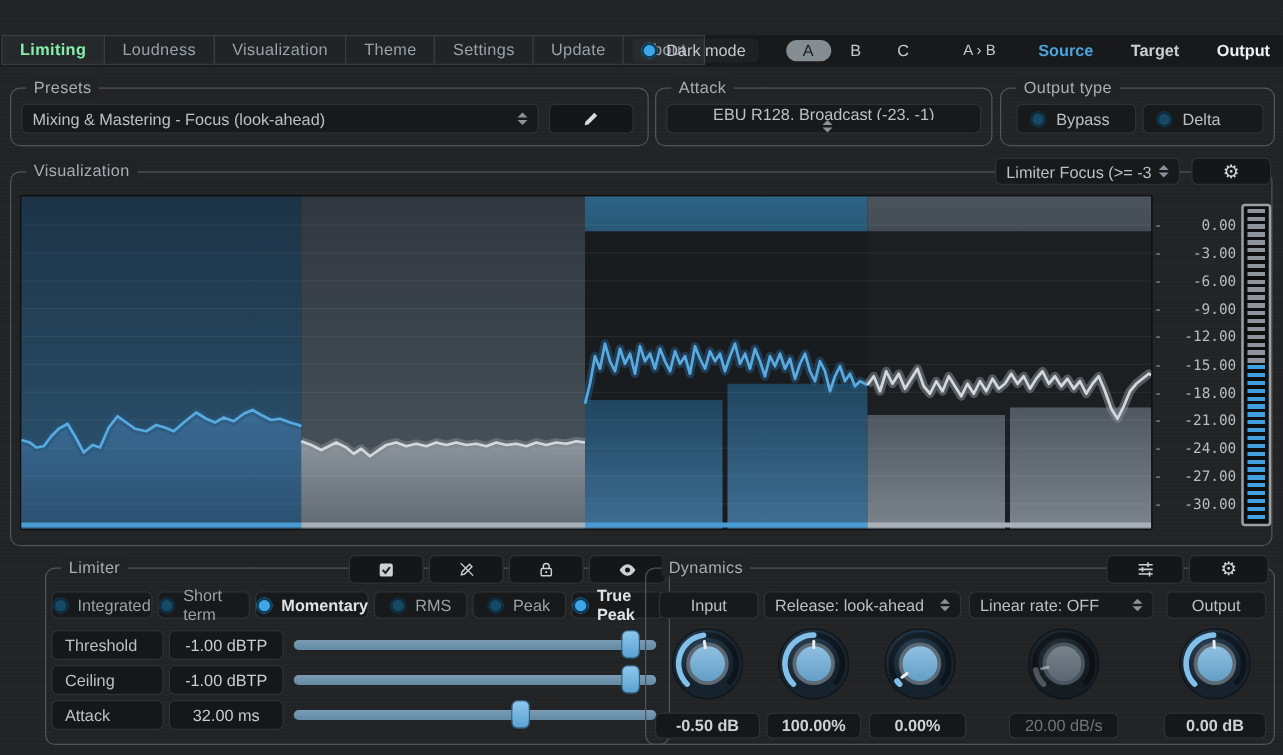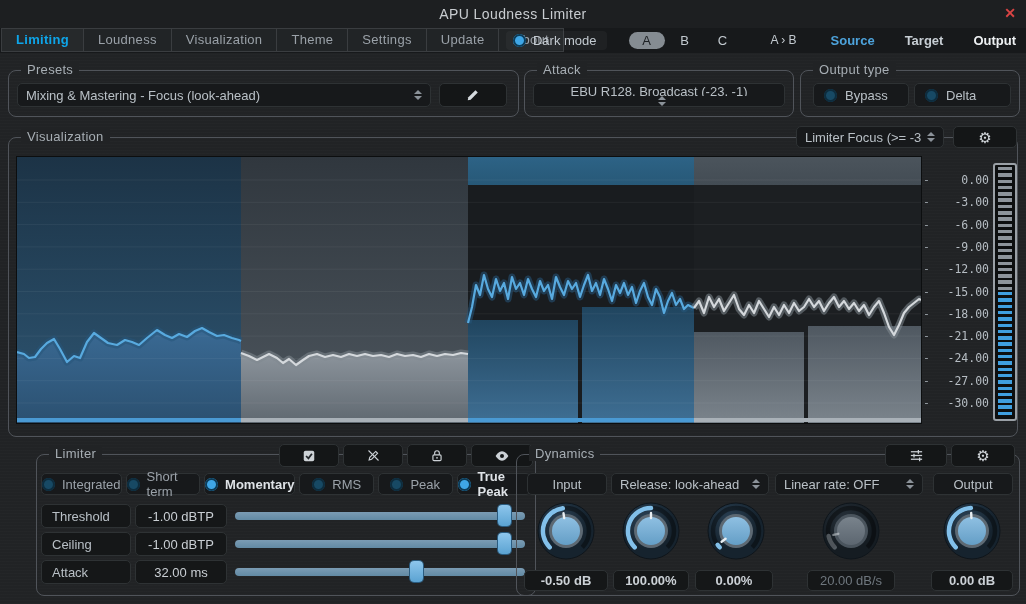--- a/index.html
+++ b/index.html
@@ -9,21 +9,21 @@
     background:repeating-linear-gradient(180deg,rgba(255,255,255,.012) 0 1px,transparent 1px 3px);}
   
   .titlebar{position:absolute;left:0;top:0;width:1026px;height:28px;background:#1d1f21;}
   .title{position:absolute;left:0;right:0;top:6px;text-align:center;color:#c9cdd1;font-size:14px;letter-spacing:.4px;}
   .close{position:absolute;right:10px;top:5px;color:#d94444;font-size:14px;font-weight:bold;cursor:default;}
   
   .tabbar{position:absolute;left:0;top:28px;width:1026px;height:25px;background:#17191b;}
   .tabs{position:absolute;left:2px;top:0;height:24px;display:flex;}
   .tab{height:22px;line-height:22px;padding:0 14px;background:#212426;border:1px solid #3a3d40;margin-left:-1px;
     color:#9aa1a8;font-size:13px;letter-spacing:.3px;}
-  .tab.active{color:#0ea5e9;background:#26292b;font-weight:bold;}
+  .tab.active{color:#86efac;background:#26292b;font-weight:bold;}
   .tabbar-right{position:absolute;right:6px;top:2px;height:20px;display:flex;align-items:center;gap:22px;}
   .darkmode{display:flex;align-items:center;gap:7px;background:rgba(255,255,255,.035);border-radius:4px;
     padding:2px 10px 2px 7px;color:#c3cad0;font-size:13px;}
   .dot{width:13px;height:13px;border-radius:50%;background:#174964;box-shadow:inset 0 0 0 2px #0e2c3d;flex:none;}
   .dot.on{background:#3fa6e6;box-shadow:inset 0 0 0 2px #0d3c58;}
   .slots{display:flex;align-items:center;gap:2px;}
   .slot{min-width:24px;text-align:center;color:#c3cad0;font-size:13px;padding:1px 6px;border-radius:10px;}
   .slot.sel{background:#858c92;color:#1d2124;}
   .abcopy{color:#c3cad0;font-size:12px;padding:0 8px;}
   .mon{font-size:13px;font-weight:bold;padding:0 4px;}
@@ -85,24 +85,20 @@
     color:#ccd1d6;font-size:13px;font-weight:bold;}
   .kpill.dis{color:#6f777e;font-weight:normal;}
   .knob{position:absolute;width:64px;height:64px;}
   .icon-svg{display:block;}
 </style>
 </head>
 <body>
 
 <div class="app">
 
-  <div class="titlebar">
-    <div class="title">APU Loudness Limiter</div>
-    <div class="close">✕</div>
-  </div>
 
   <div class="tabbar">
     <div class="tabs">
         <div class="tab active">Limiting</div>
         <div class="tab">Loudness</div>
         <div class="tab">Visualization</div>
         <div class="tab">Theme</div>
         <div class="tab">Settings</div>
         <div class="tab">Update</div>
         <div class="tab">About</div>

